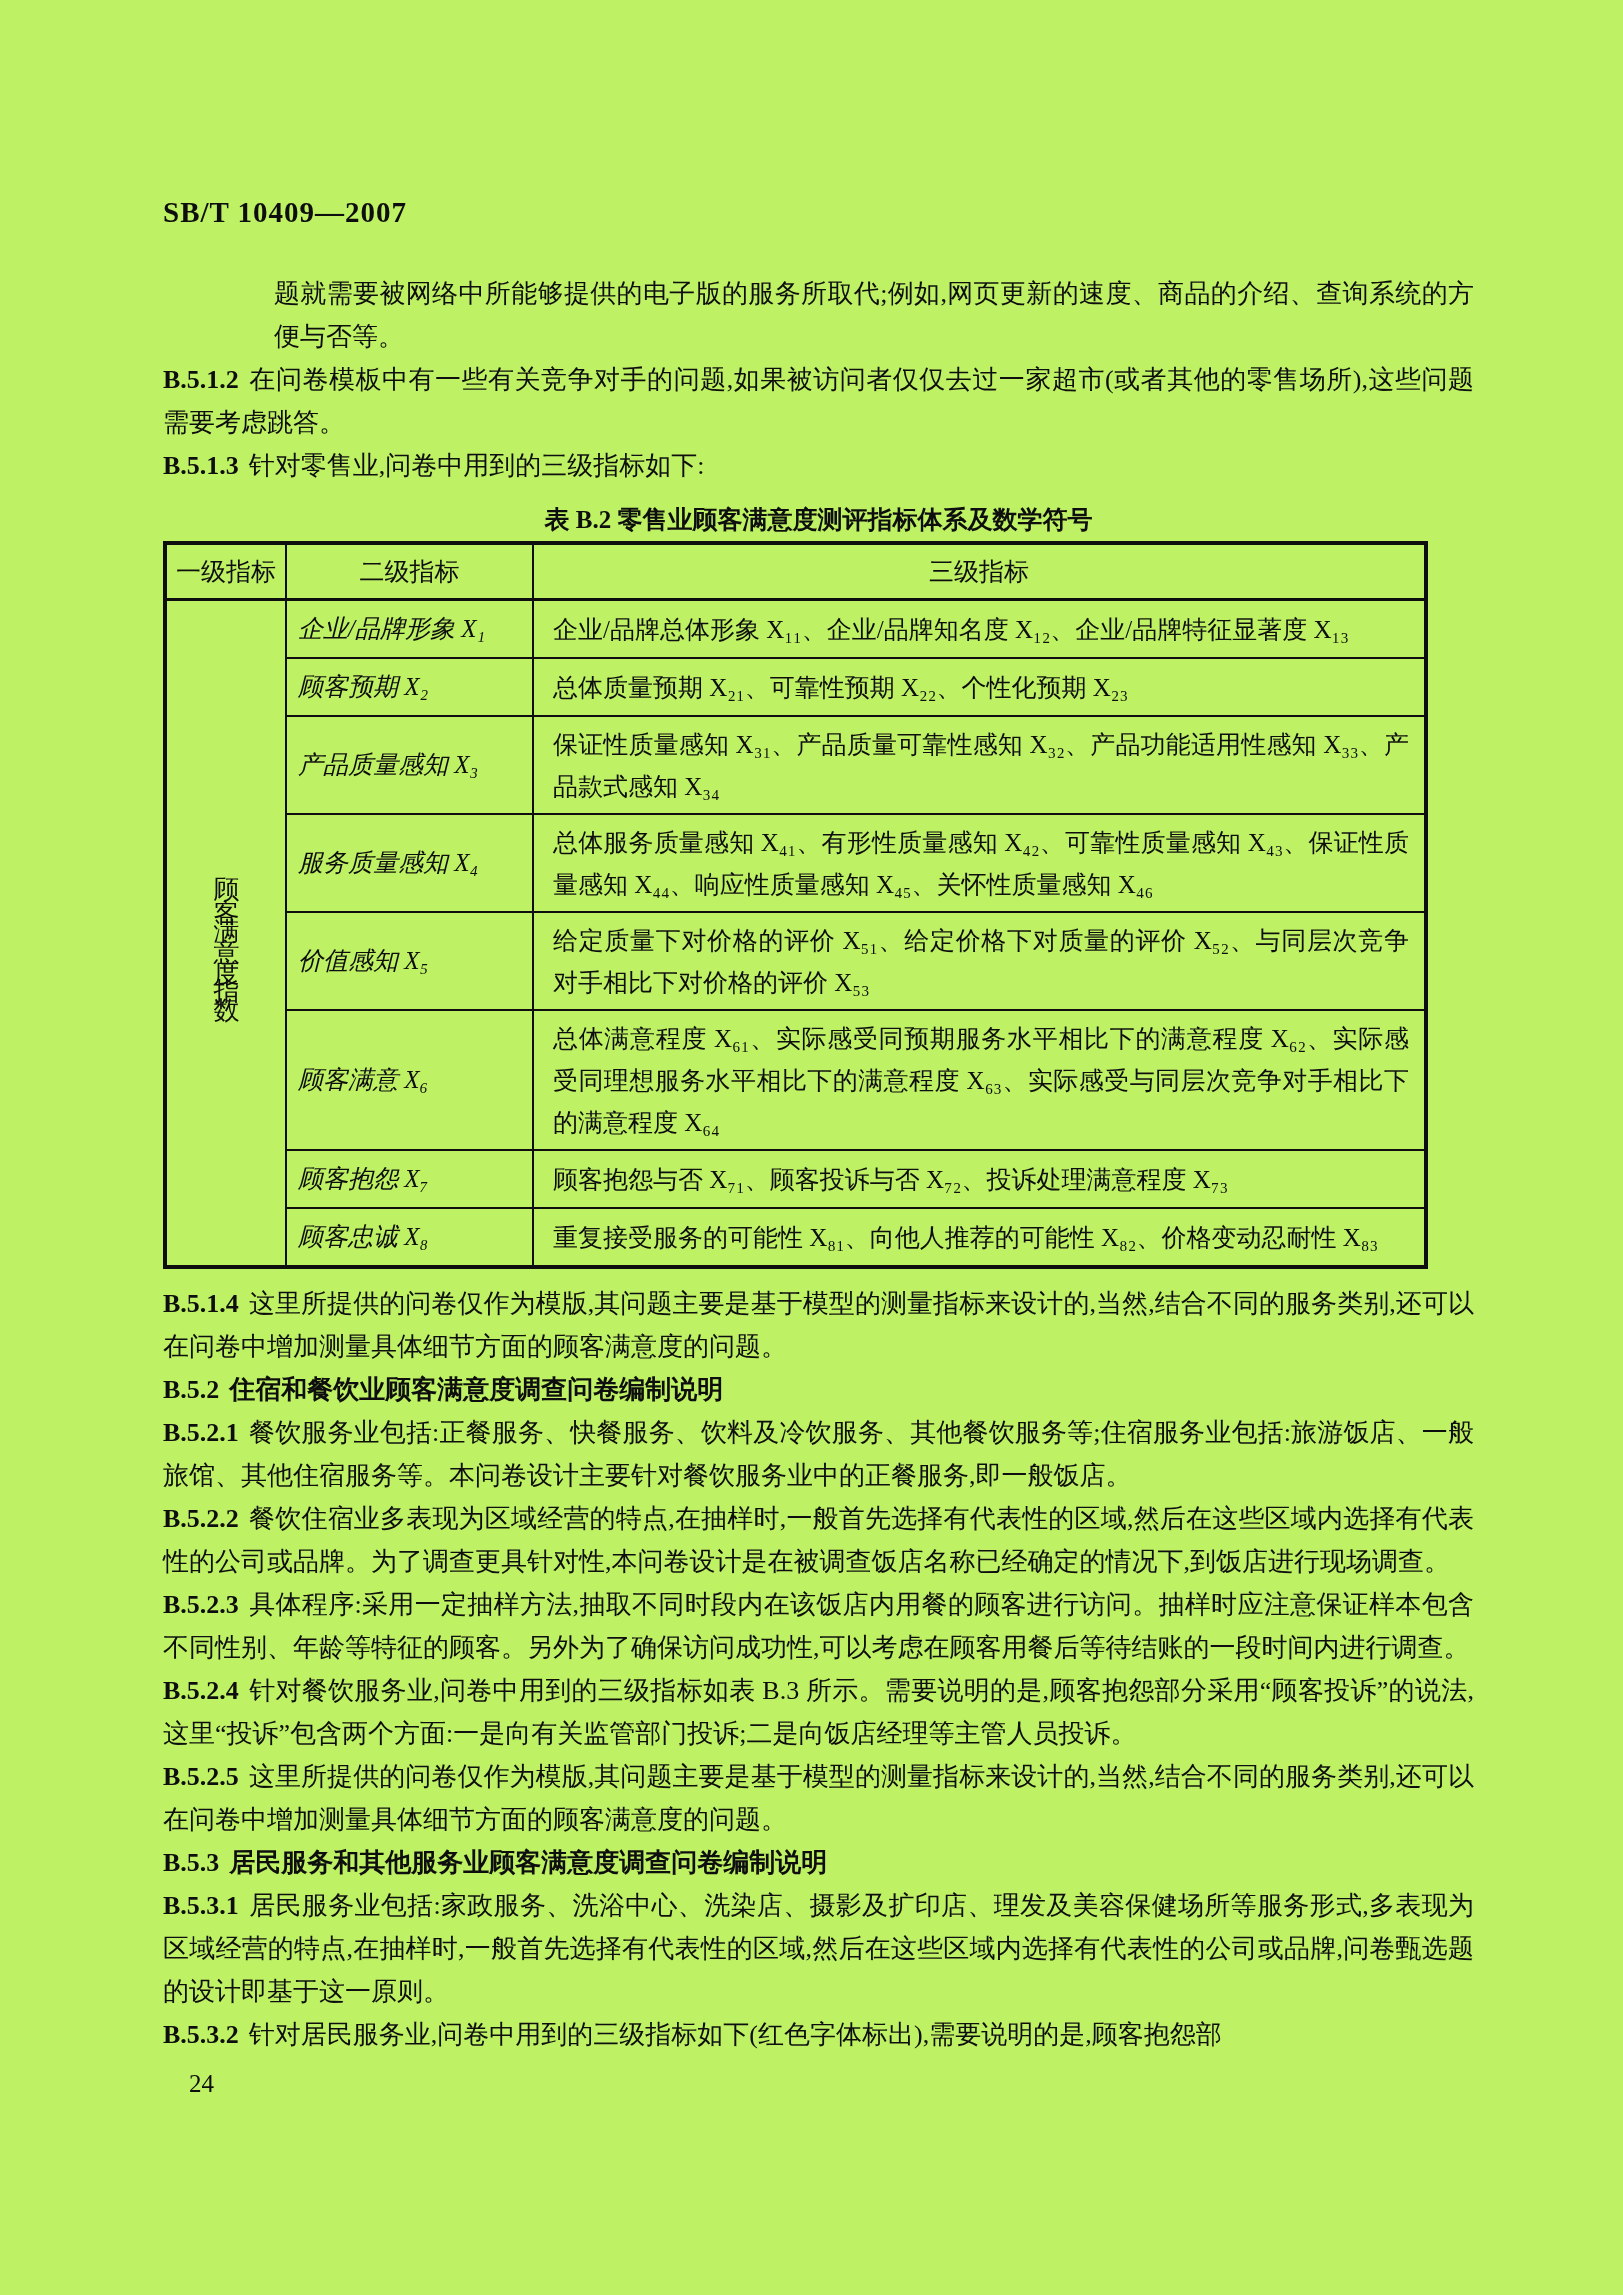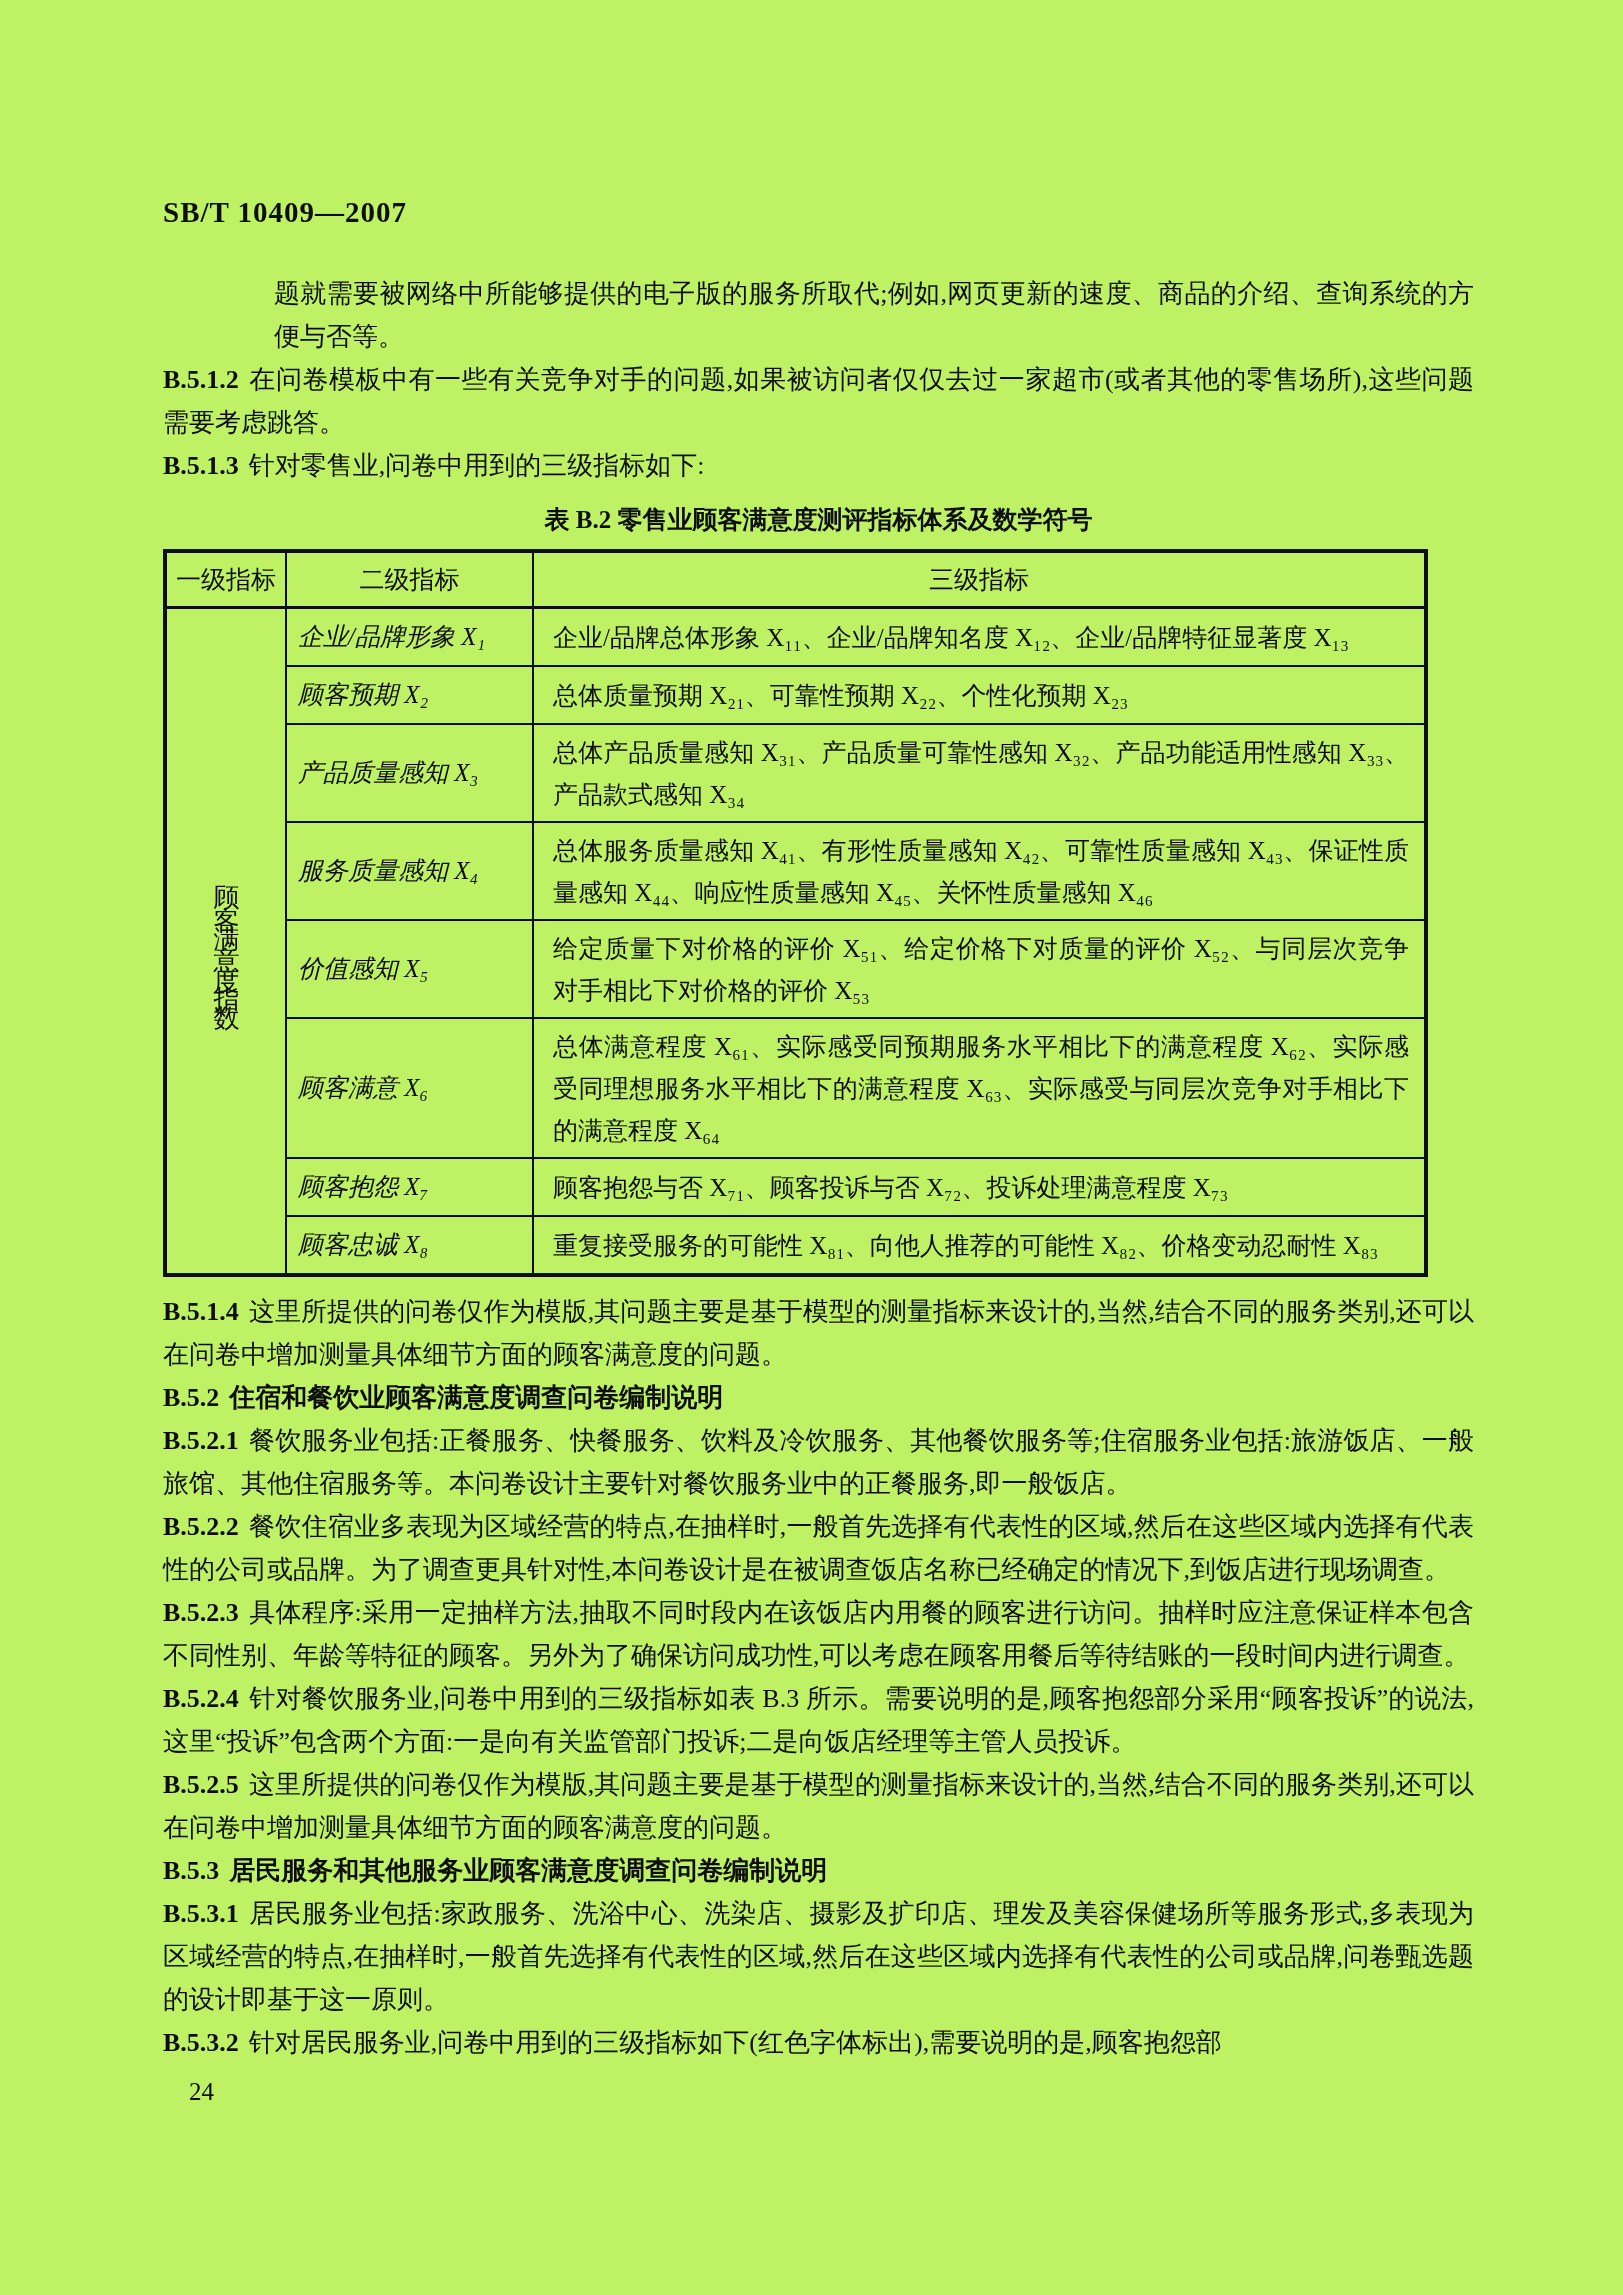--- a/index.html
+++ b/index.html
@@ -31,21 +31,20 @@
   .para.heading{font-weight:bold;}
   .table-title{
     text-align:center;
     font-weight:bold;
     font-size:25px;
     line-height:43px;
     margin-top:11px;
   }
   table.indicator{
     border-collapse:collapse;
-    margin-top:8px;
     margin-bottom:13px;
     width:1265px;
     table-layout:fixed;
     font-size:25px;
   }
   table.indicator th,
   table.indicator td{
     border:2px solid #0e0e0e;
     line-height:42px;
     vertical-align:middle;
@@ -121,21 +120,21 @@
           <td class="lvl1" rowspan="8"><span class="vertical-text">顾客满意度指数</span></td>
           <td class="lvl2">企业/品牌形象 X₁</td>
           <td class="lvl3">企业/品牌总体形象 X₁₁、企业/品牌知名度 X₁₂、企业/品牌特征显著度 X₁₃</td>
         </tr>
         <tr>
           <td class="lvl2">顾客预期 X₂</td>
           <td class="lvl3">总体质量预期 X₂₁、可靠性预期 X₂₂、个性化预期 X₂₃</td>
         </tr>
         <tr>
           <td class="lvl2">产品质量感知 X₃</td>
-          <td class="lvl3">总体产品质量感知 X₃₁、产品质量可靠性感知 X₃₂、产品功能适用性感知 X₃₃、产品款式感知 X₃₄</td>
+          <td class="lvl3">保证性质量感知 X₃₁、产品质量可靠性感知 X₃₂、产品功能适用性感知 X₃₃、产品款式感知 X₃₄</td>
         </tr>
         <tr>
           <td class="lvl2">服务质量感知 X₄</td>
           <td class="lvl3">总体服务质量感知 X₄₁、有形性质量感知 X₄₂、可靠性质量感知 X₄₃、保证性质量感知 X₄₄、响应性质量感知 X₄₅、关怀性质量感知 X₄₆</td>
         </tr>
         <tr>
           <td class="lvl2">价值感知 X₅</td>
           <td class="lvl3">给定质量下对价格的评价 X₅₁、给定价格下对质量的评价 X₅₂、与同层次竞争对手相比下对价格的评价 X₅₃</td>
         </tr>
         <tr>

